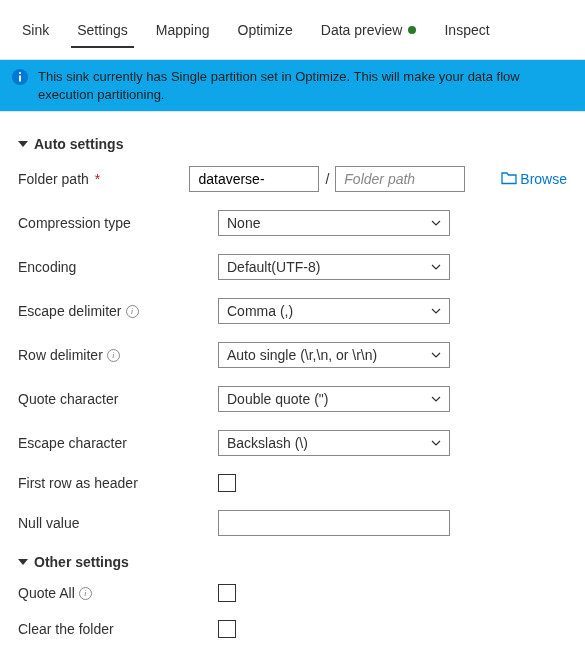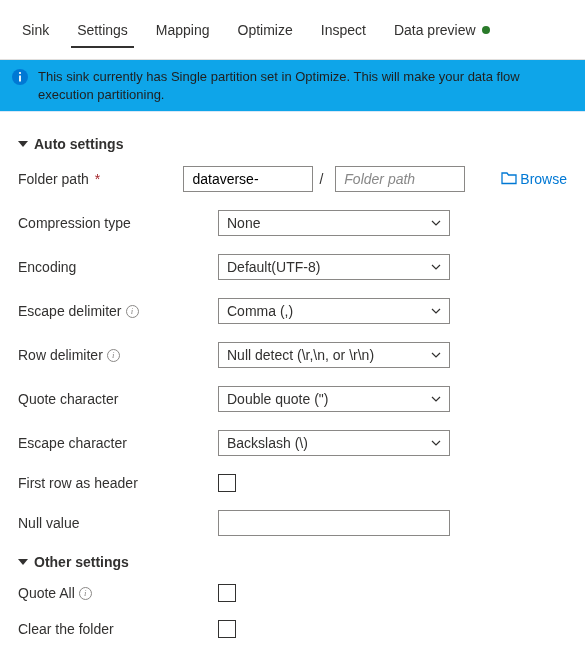--- a/index.html
+++ b/index.html
@@ -146,21 +146,20 @@
     cursor: pointer;
   }
   .folder-row { display:flex; align-items:center; gap:6px; }
   .folder-input {
     height: 26px;
     border: 1px solid #8a8886;
     padding: 0 8px;
     font-family: inherit;
     font-size: 14px;
     width: 130px;
-    margin-left: 6px;
   }
   .folder-input.small { width: 130px;}
   .folder-input::placeholder { color:#888; font-style: italic;}
   .slash { color:#323130; }
   .browse {
     display:flex; align-items:center; gap:3px;
     margin-left: 30px;
     color:#0078d4;
     cursor:pointer;
   }
@@ -176,26 +175,26 @@
   <div class="tab active">
       <span>Settings</span>
     </div>
   <div class="tab">
       <span>Mapping</span>
     </div>
   <div class="tab">
       <span>Optimize</span>
     </div>
   <div class="tab">
-      <span>Inspect</span>
-    </div>
-  <div class="tab">
     <span>Data preview</span>
     <span class="status-dot"></span>
   </div>
+  <div class="tab">
+      <span>Inspect</span>
+    </div>
 </div>
 
 <div class="info-bar">
   <span class="info-icon">
     <svg viewBox="0 0 16 16">
         <circle cx="8" cy="8" r="8" fill="#0078d4"></circle>
         <rect x="7.1" y="6.5" width="1.8" height="6" fill="#fff"></rect>
         <circle cx="8" cy="4" r="1.1" fill="#fff"></circle>
       </svg>
   </span>
@@ -278,21 +277,21 @@
     </div>
   </div>
 
   <div class="form-row">
     <div class="label-cell">
       <span>Row delimiter</span>
       <span class="info-badge">i</span>
     </div>
     <div class="control-cell">
       <div class="select-box">
-        <span>Null detect (\r,\n, or \r\n)</span>
+        <span>Auto single (\r,\n, or \r\n)</span>
         <span class="chev">
             <svg viewBox="0 0 10 10">
               <path d="M1 3l4 4 4-4" fill="none" stroke="#323130" stroke-width="1.2"></path>
             </svg>
           </span>
       </div>
     </div>
   </div>
 
   <div class="form-row">

